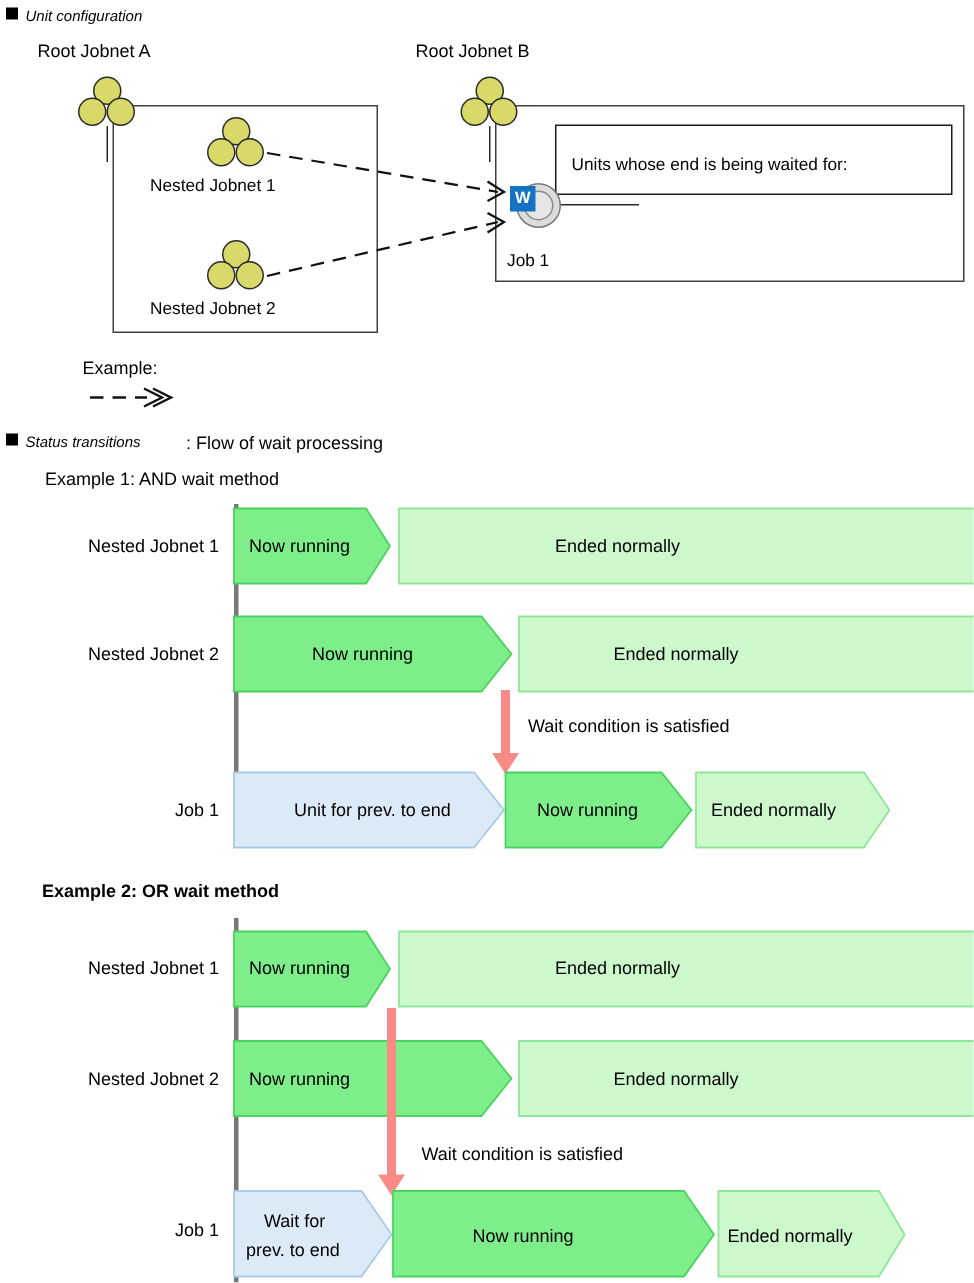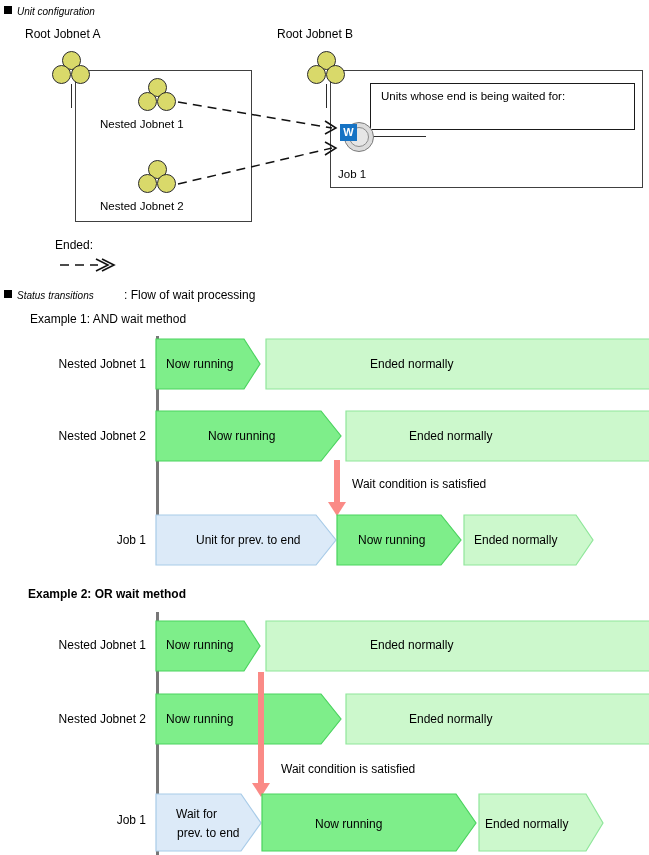--- a/index.html
+++ b/index.html
@@ -76,39 +76,39 @@
 
 <div class="abs boxline" style="left:330px;top:70px;width:313px;height:118px;"></div>
 <div class="jn-icon abs" style="left:307px;top:51px;">
   <i class="top"></i>
   <i class="bl"></i>
   <i class="br"></i>
 </div>
 <div class="abs tick" style="left:326px;top:84px;width:1.4px;height:24px;"></div>
 
 <div class="abs innerbox" style="left:370px;top:83px;width:265px;height:47px;">
-  <div class="lbl-sm" style="margin:6px 0 0 10px;">Units whose end is being waited for:</div>
+  <div class="lbl-sm" style="margin:20px 0 0 10px;">Units whose end is being waited for:</div>
 </div>
 
 <div class="abs tick" style="left:370px;top:136px;width:56px;height:1.3px;"></div>
 
 <div class="job-icon abs" style="left:344px;top:122px;"></div>
 <div class="wbadge abs" style="left:340px;top:124px;">W</div>
 <div class="abs lbl-sm" style="left:338px;top:168px;">Job 1</div>
 
 <svg class="abs" style="left:0;top:0;width:649px;height:260px;">
   <g stroke="#111" stroke-width="1.5" fill="none">
     <line x1="178" y1="102" x2="332" y2="128" stroke-dasharray="9,6"></line>
     <line x1="178" y1="184" x2="332" y2="148" stroke-dasharray="9,6"></line>
     <path d="M325,121 L336,128 L325,134"></path>
     <path d="M325,142 L336,148 L325,155"></path>
   </g>
 </svg>
 
-<div class="abs lbl" style="left:55px;top:238px;">Ended:</div>
+<div class="abs lbl" style="left:55px;top:238px;">Example:</div>
 <svg class="abs" style="left:58px;top:255px;width:62px;height:20px;">
   <g stroke="#111" stroke-width="1.6" fill="none">
     <line x1="2" y1="10" x2="40" y2="10" stroke-dasharray="9,6"></line>
     <path d="M38,4 L50,10 L38,16"></path>
     <path d="M44,4 L56,10 L44,16"></path>
   </g>
 </svg>
 <div class="abs lbl" style="left:124px;top:259px;margin-top:29px;">: Flow of wait processing</div>
 
 <div class="abs sec-head" style="left:4px;top:289px;">
@@ -175,15 +175,15 @@
 </div>
 <div class="abs cap" style="left:281px;top:762px;">Wait condition is satisfied</div>
 
 <div class="rowlabel abs" style="left:16px;top:813px;width:130px;">Job 1</div>
 <svg class="abs" style="left:156px;top:793px;width:470px;height:59px;">
   <polygon points="0,1 85,1 105,30 85,58 0,58" fill="#dceaf8" stroke="#a8cbe8" stroke-width="1.2"></polygon>
   <polygon points="106,1 300,1 320,30 300,58 106,58" fill="#7eee8a" stroke="#4ad35e" stroke-width="1.2"></polygon>
   <polygon points="323,1 430,1 447,30 430,58 323,58" fill="#ccf8cc" stroke="#8fe69a" stroke-width="1.2"></polygon>
 </svg>
 <div class="abs lbl" style="left:176px;top:807px;">Wait for</div>
-<div class="abs lbl" style="left:163px;top:826px;padding-left:14px;">prev. to end</div>
+<div class="abs lbl" style="left:150px;top:826px;padding-left:14px;">prev. to end</div>
 <div class="abs lbl" style="left:315px;top:817px;">Now running</div>
 <div class="abs lbl" style="left:485px;top:817px;">Ended normally</div>
 
 </body></html>

